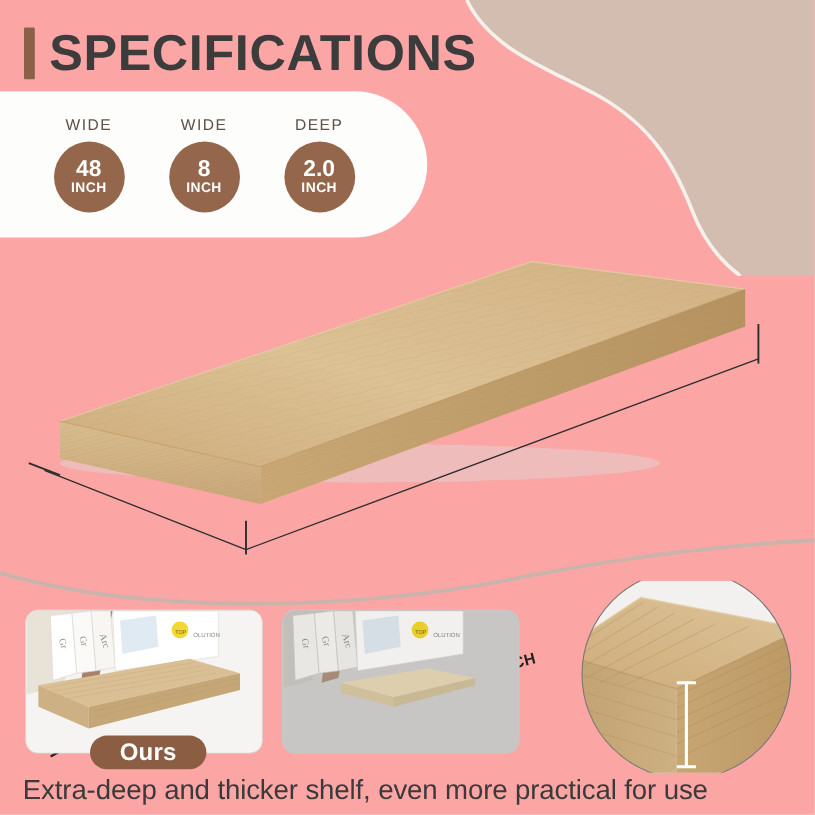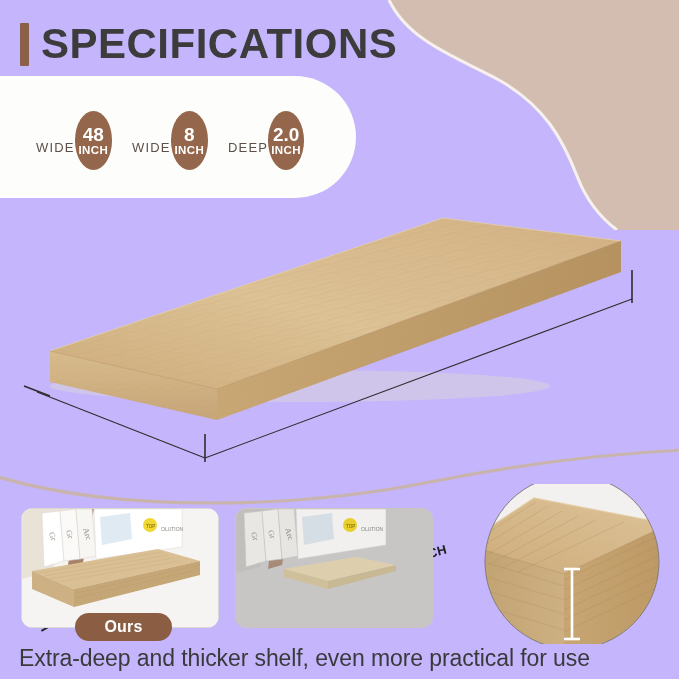--- a/index.html
+++ b/index.html
@@ -2,21 +2,21 @@
 <html><head>
 <meta charset="utf-8">
 <style>
   html,body{margin:0;padding:0;}
   body{
     width:679px;height:679px;overflow:hidden;
     background:#eceae8;
     font-family:"Liberation Sans", sans-serif;
     position:relative;
   }
-  #page{position:absolute;inset:0;overflow:hidden;background:#c4b5fd;}
+  #page{position:absolute;inset:0;overflow:hidden;background:#fca5a5;}
 
   
   .blob-svg{position:absolute;top:0;right:0;width:330px;height:230px;}
 
   
   .header{position:absolute;left:0;top:0;width:679px;height:78px;}
   .accent-bar{
     position:absolute;left:20px;top:23px;width:9px;height:43px;
     background:#8b6048;border-radius:1px;
   }
@@ -26,21 +26,21 @@
     color:#3c3c3c;line-height:52px;white-space:nowrap;
   }
 
   
   .spec-card{
     position:absolute;left:-20px;top:76px;width:376px;height:122px;
     background:#fdfdfc;border-radius:0 62px 62px 0;
   }
   .spec-row{position:absolute;left:20px;top:0;width:356px;height:122px;
     display:flex;gap:20px;padding-left:36px;box-sizing:border-box;}
-  .spec-item{width:76px;display:flex;align-items:center;}
+  .spec-item{width:76px;display:flex;flex-direction:column;align-items:center;}
   .spec-label{
     font-size:13px;color:#5c5048;letter-spacing:1.2px;
     margin-top:20px;font-weight:normal;
   }
   .spec-circle{
     margin-top:7px;width:59px;height:59px;border-radius:50%;
     background:#94664b;display:flex;flex-direction:column;
     align-items:center;justify-content:center;color:#fff;
   }
   .spec-val{font-size:19px;font-weight:bold;line-height:19px;}
@@ -69,21 +69,21 @@
   .panel{
     position:absolute;top:508px;width:196px;height:118px;
     border-radius:11px;overflow:hidden;
   }
   .panel-ours{left:21px;border:1px solid #dcd8d4;background:#fbfaf9;}
   .panel-others{left:235px;border:1px solid #c9c7c5;background:#c9c8c6;}
   .panel-svg{position:absolute;left:0;top:0;width:196px;height:118px;}
   .pill{
     position:absolute;top:613px;height:28px;border-radius:14px;
     display:flex;align-items:center;justify-content:center;
-    color:#fff;font-size:16px;font-weight:bold;letter-spacing:.2px;
+    color:#fff;font-size:20px;font-weight:bold;letter-spacing:.2px;
   }
   .pill-ours{left:75px;width:97px;background:#8b5e43;}
   .pill-others{left:277px;width:105px;background:#474747;}
 
   
   .detail{position:absolute;left:484px;top:484px;width:180px;height:160px;}
   .detail-svg{position:absolute;left:0;top:0;width:180px;height:160px;}
 
   
   .caption{

